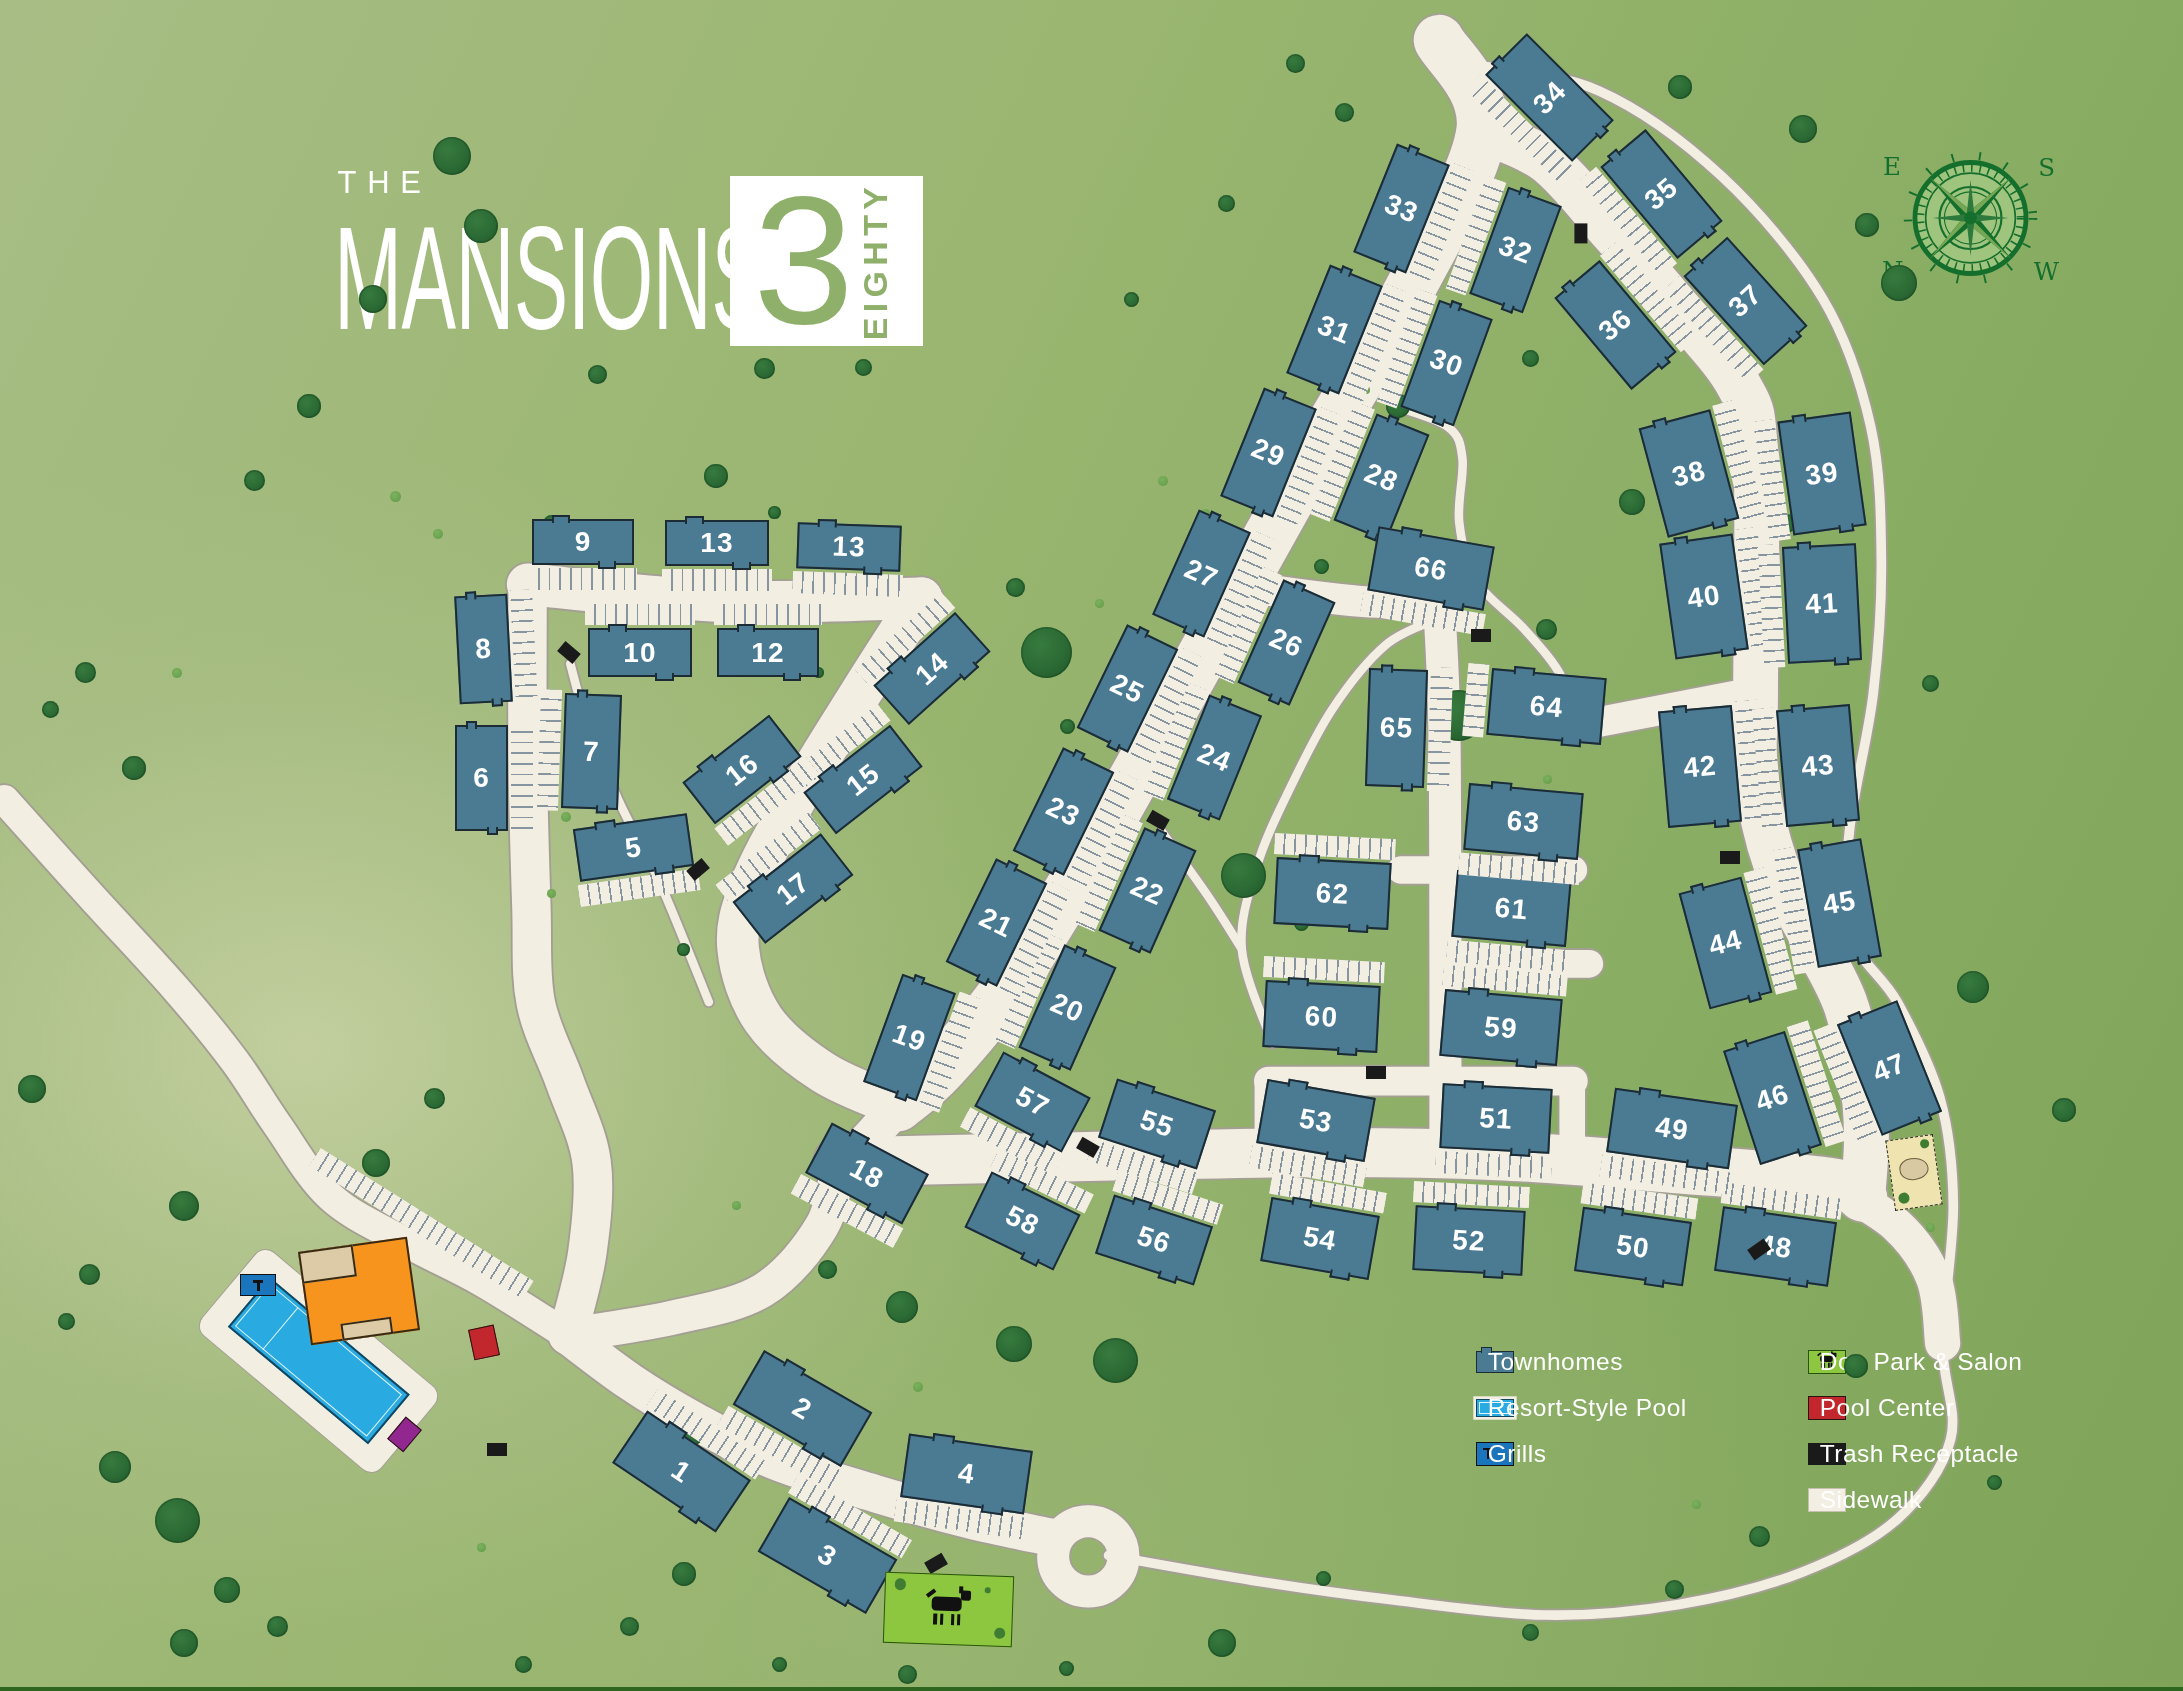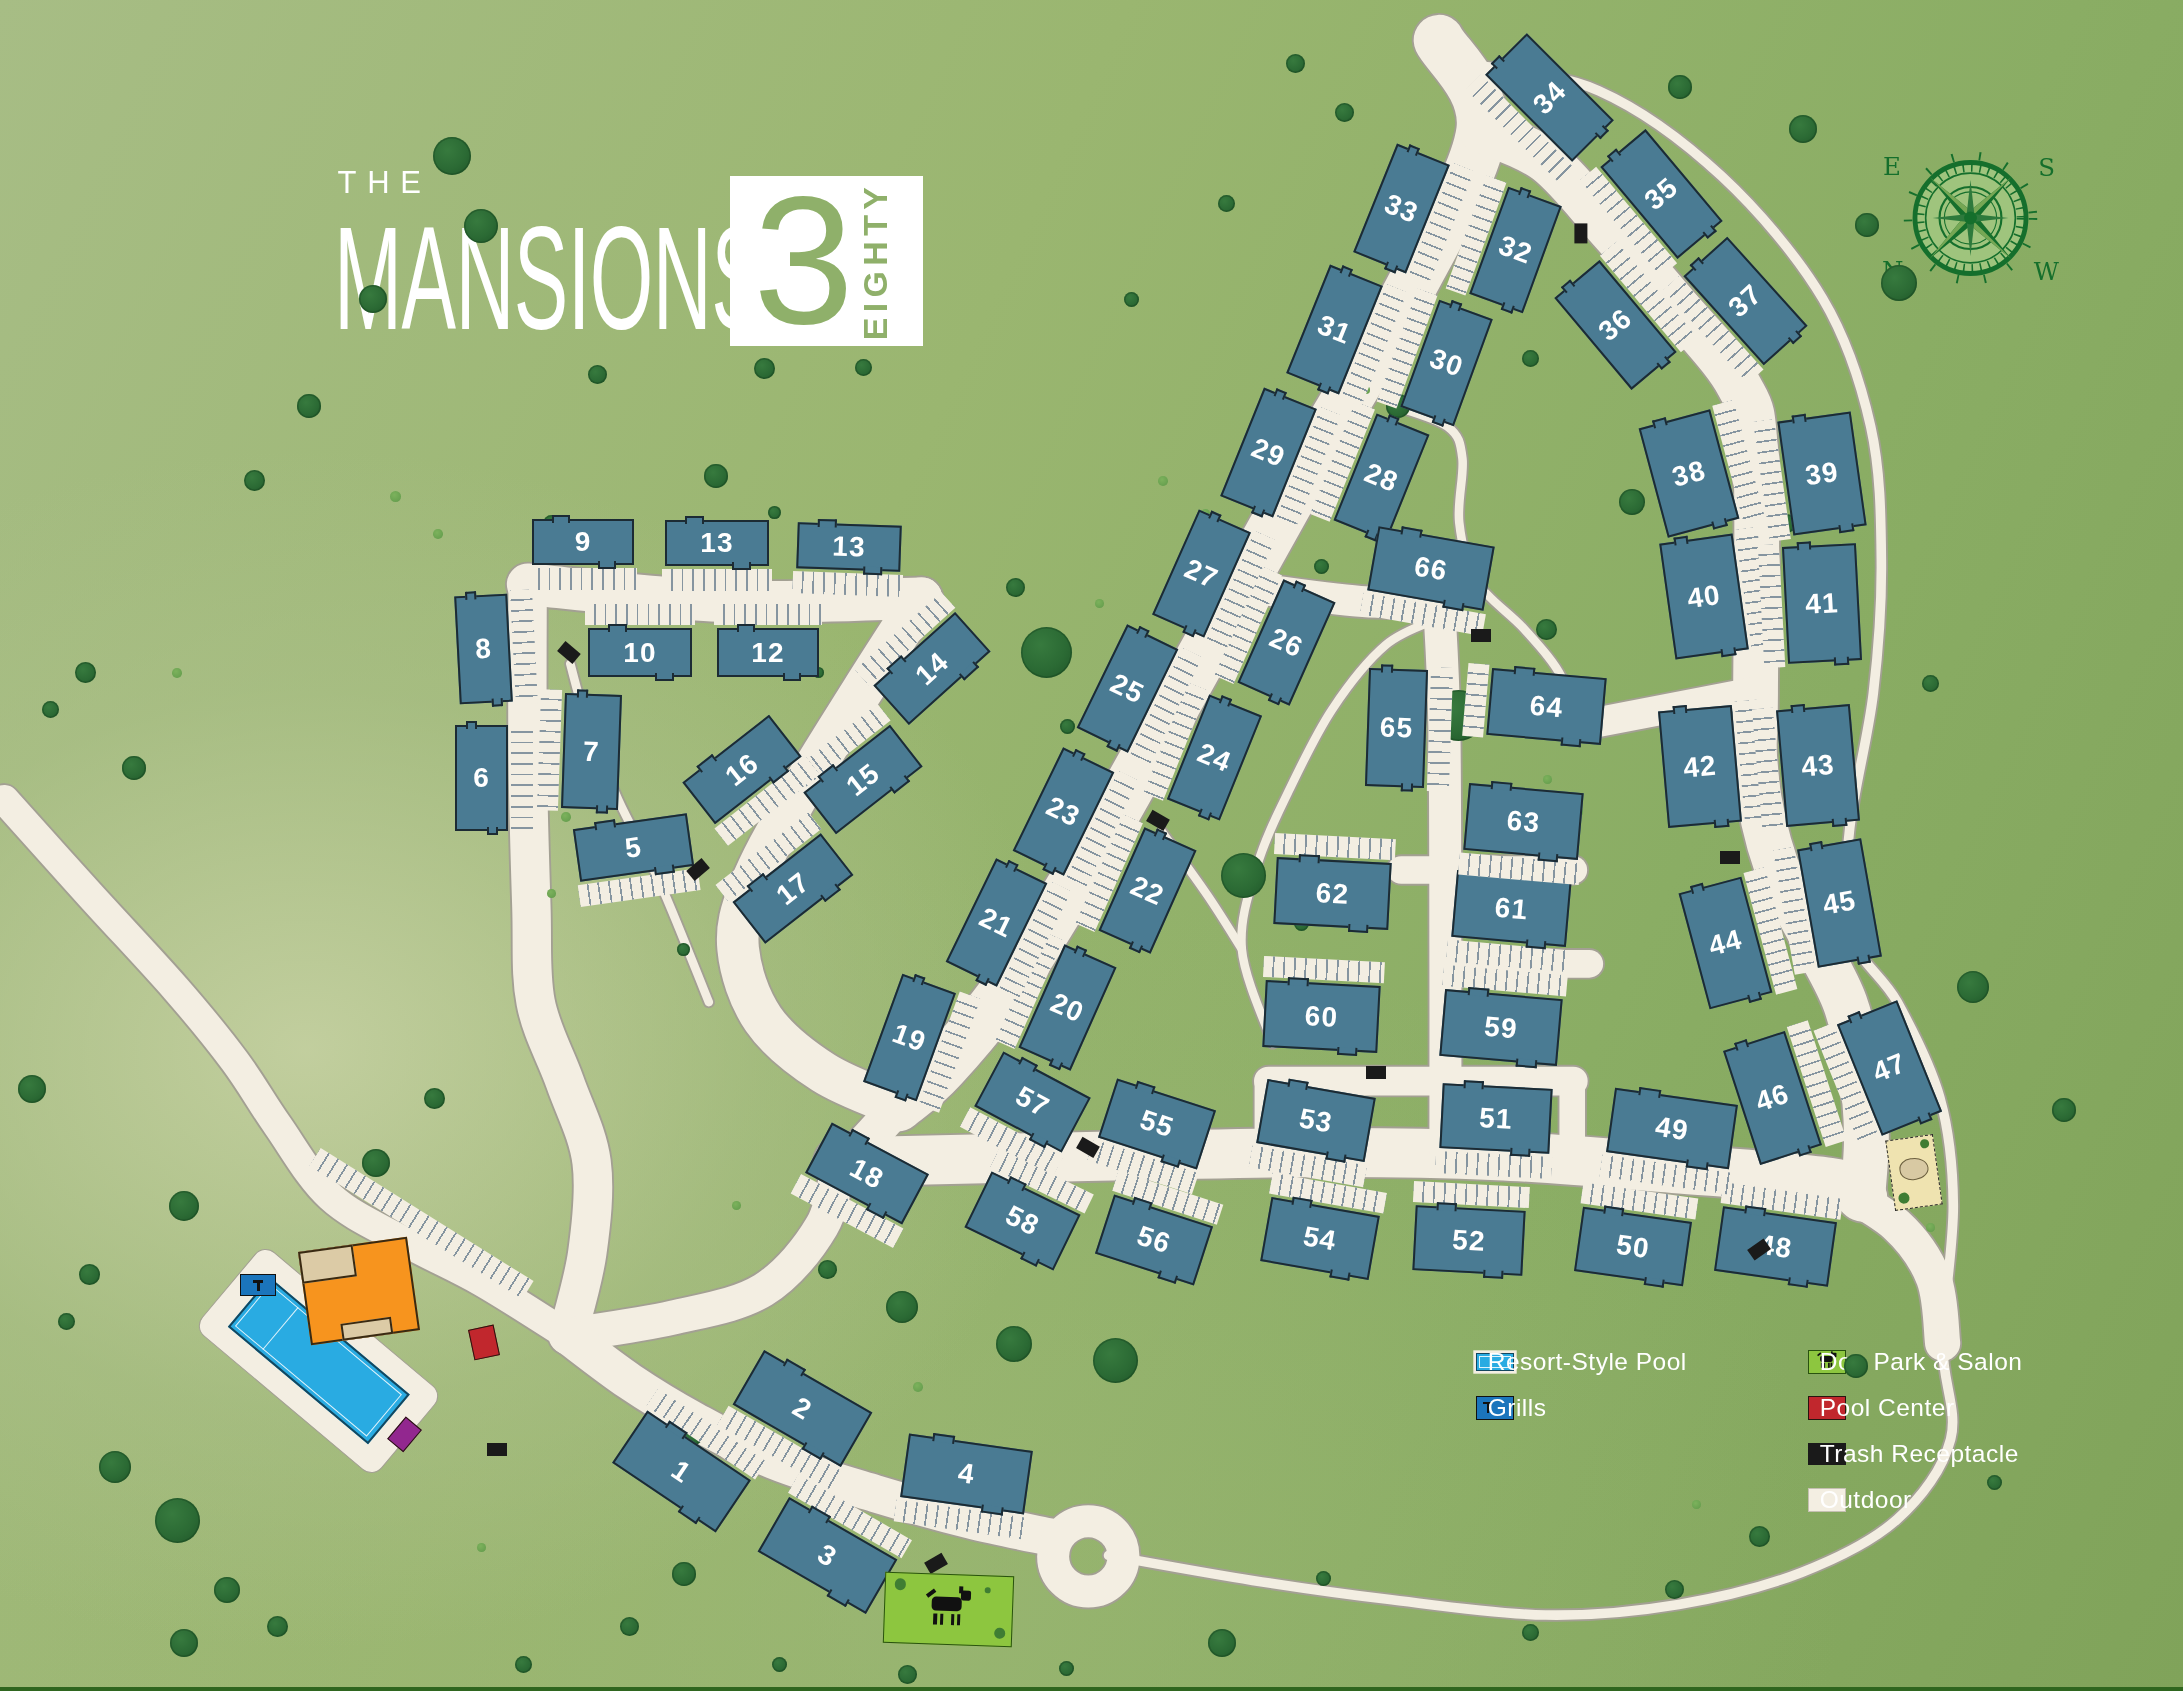--- a/index.html
+++ b/index.html
@@ -201,20 +201,24 @@
       </g>
     </svg>
     <div class="cdir" id="c-e">E</div>
     <div class="cdir" id="c-s">S</div>
     <div class="cdir" id="c-n">N</div>
     <div class="cdir" id="c-w">W</div>
   </div>
 
   <div class="leg-col" id="legend-left">
       <div class="leg-item" style="position: relative;">
+        <div class="ic ic-townhomes" style="position: relative;"></div>
+        <div class="leg-label">Townhomes</div>
+      </div>
+      <div class="leg-item" style="position: relative;">
         <div class="ic ic-pool" style="position: relative;"></div>
         <div class="leg-label">Resort-Style Pool</div>
       </div>
       <div class="leg-item" style="position: relative;">
         <div class="ic ic-grills" style="position: relative;"></div>
         <div class="leg-label">Grills</div>
       </div>
     </div>
   <div class="leg-col" id="legend-right">
       <div class="leg-item" style="position: relative;">
@@ -235,21 +239,21 @@
       <div class="leg-item" style="position: relative;">
         <div class="ic ic-mail" style="position: relative;"></div>
         <div class="leg-label">Pool Center</div>
       </div>
       <div class="leg-item" style="position: relative;">
         <div class="ic ic-trash" style="position: relative;"></div>
         <div class="leg-label">Trash Receptacle</div>
       </div>
       <div class="leg-item" style="position: relative;">
         <div class="ic ic-sidewalk" style="position: relative;"></div>
-        <div class="leg-label">Outdoor</div>
+        <div class="leg-label">Sidewalk</div>
       </div>
     </div>
 
   <div id="edge-bottom"></div>
 <div class="tree" style="left: 433px; top: 137px; width: 38px; height: 38px;"></div>
     <div class="tree" style="left: 464px; top: 209px; width: 34px; height: 34px;"></div>
     <div class="tree" style="left: 359px; top: 285px; width: 28px; height: 28px;"></div>
     <div class="tree" style="left: 297px; top: 394px; width: 23.5px; height: 23.5px;"></div>
     <div class="tree" style="left: 244px; top: 470px; width: 21.3px; height: 21.3px;"></div>
     <div class="tree" style="left: 122px; top: 756px; width: 23.5px; height: 23.5px;"></div>

